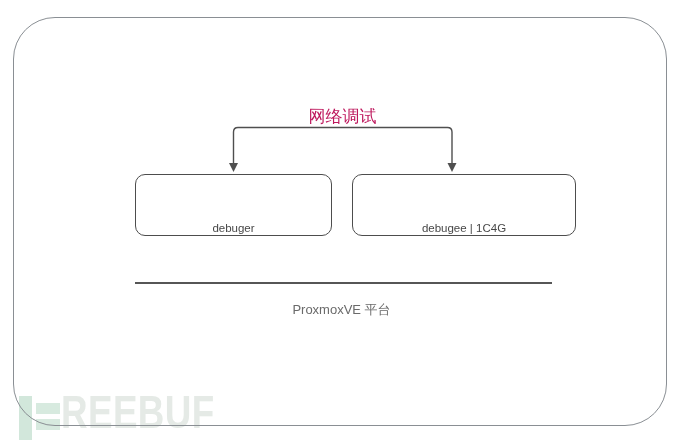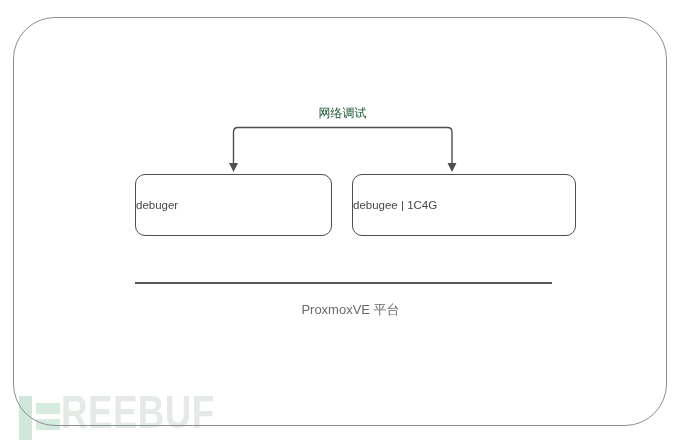--- a/index.html
+++ b/index.html
@@ -35,48 +35,48 @@
     border-radius: 42px;
     z-index: 2;
     background: transparent;
   }
 
   
   .connector-svg { left: 0; top: 0; z-index: 3; pointer-events: none; }
   .connector-label {
     left: 233px; top: 105px; width: 219px;
     text-align: center;
-    font-size: 12px; color: #14532d;
+    font-size: 17px; color: #be185d;
     z-index: 4;
   }
 
   
   .node {
     top: 174px; height: 62px;
     border: 1.4px solid #4d4d4d;
     border-radius: 10px;
     background: #ffffff;
-    display: flex; flex-direction: row;
-    justify-content: space-between; align-items: center;
+    display: flex; flex-direction: column;
+    justify-content: flex-end; align-items: center;
     gap: 3px;
     font-size: 11.5px; color: #474747;
     z-index: 3;
     text-align: center;
   }
   .node-left  { left: 135px; width: 197px; }
   .node-right { left: 352px; width: 224px; }
   .node-line { line-height: 14px; }
 
   
   .divider {
     left: 135px; top: 282px; width: 417px; height: 2px;
     background: #565656; z-index: 3;
   }
   .platform-label {
-    left: 142px; top: 301px; width: 417px;
+    left: 133px; top: 301px; width: 417px;
     text-align: center;
     font-size: 13px; color: #6a6a6a;
     z-index: 3;
   }
 </style>
 </head>
 <body>
 
 <div class="abs wm-vbar"></div>
 <div class="abs wm-hbar1"></div>

